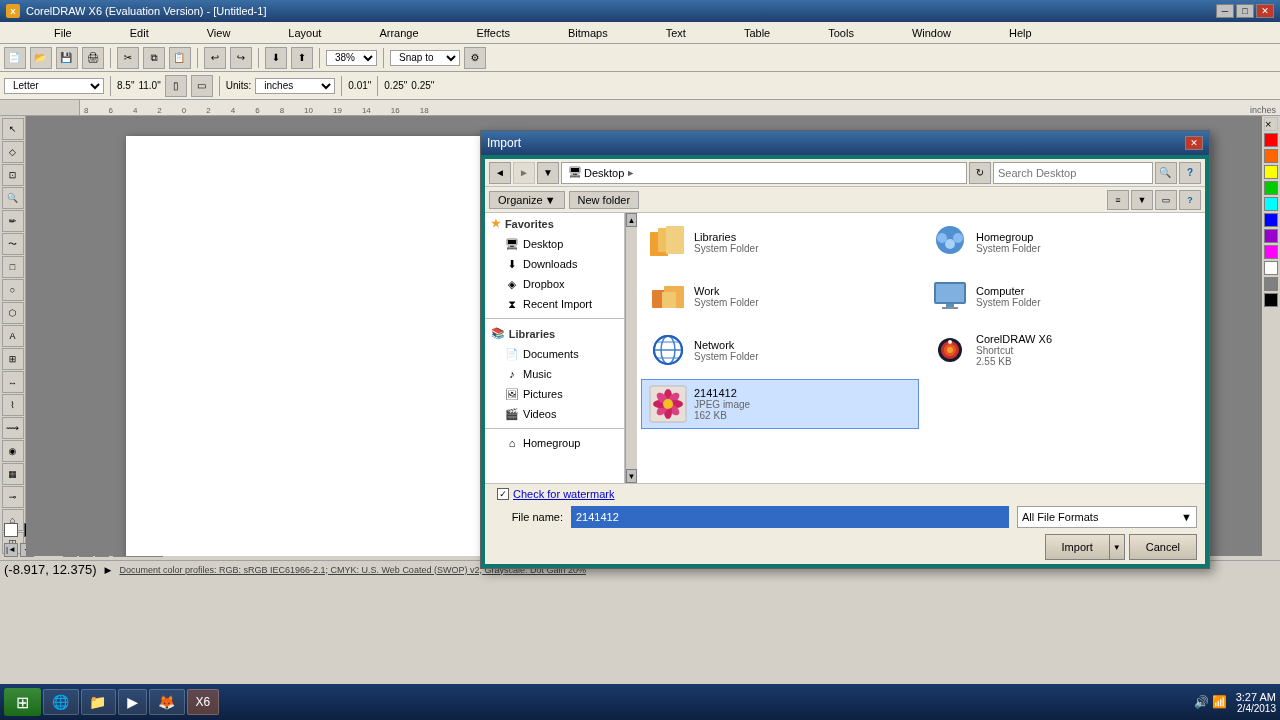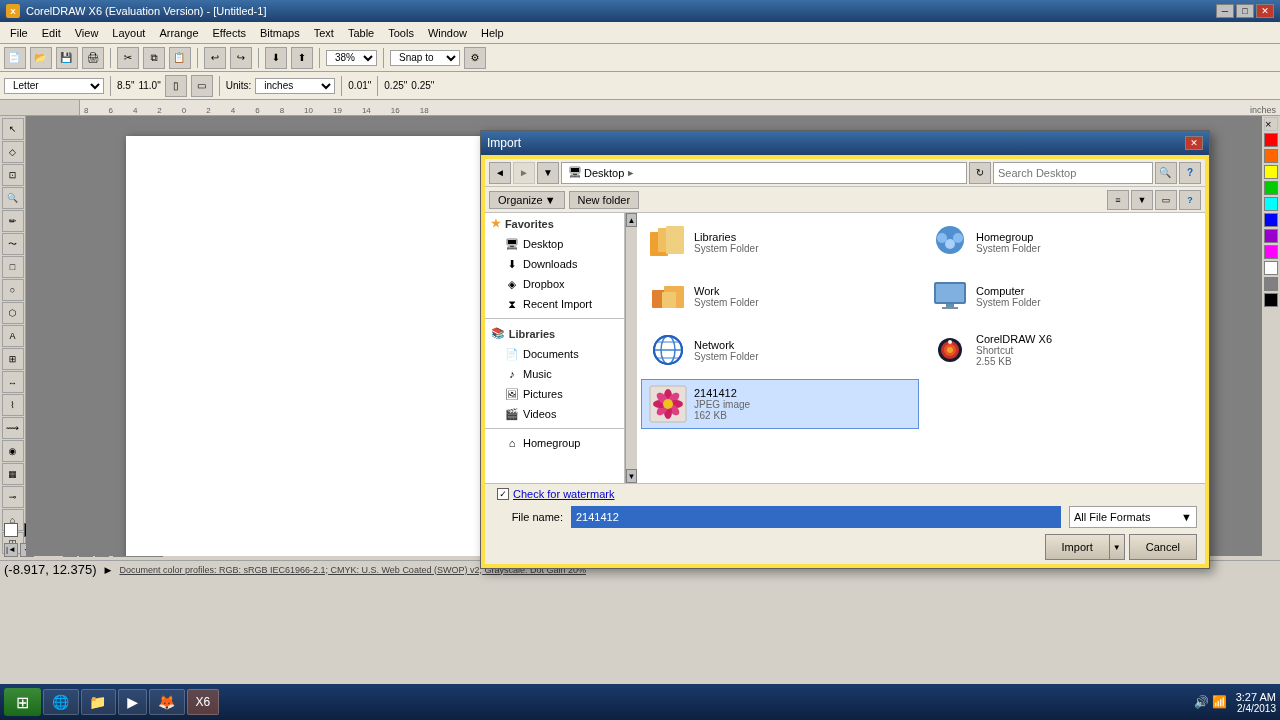--- a/index.html
+++ b/index.html
@@ -18,21 +18,21 @@
     .title-bar-icon { width: 14px; height: 14px; background: #e8a020; border-radius: 2px; display: flex; align-items: center; justify-content: center; font-size: 8px; color: white; font-weight: bold; }
     .title-bar-right { display: flex; gap: 2px; }
     .win-btn { width: 18px; height: 14px; background: #c0c0c0; border: 1px solid #808080; font-size: 9px; display: flex; align-items: center; justify-content: center; cursor: pointer; color: #000; }
     .win-btn.close { background: #c0392b; color: white; }
 
     
     .menu-bar {
       height: 22px; background: #f0ece0; display: flex; align-items: center;
       padding: 0 4px; gap: 2px; border-bottom: 1px solid #a0a0a0;
     }
-    .menu-item { padding: 2px 6px; cursor: pointer; font-size: 11px; }
+    .menu-item { padding: 2px 6px; cursor: pointer; font-size: 11px; margin-left: 44px; }
 
     
     .toolbar-area { background: #f0ece0; border-bottom: 1px solid #a0a0a0; padding: 2px 4px; display: flex; align-items: center; gap: 4px; height: 28px; }
     .toolbar-btn { width: 22px; height: 22px; background: #d4d0c8; border: 1px solid #a0a0a0; display: flex; align-items: center; justify-content: center; cursor: pointer; font-size: 10px; }
     .toolbar-separator { width: 1px; height: 20px; background: #a0a0a0; margin: 0 2px; }
     .toolbar-dropdown { height: 16px; background: white; border: 1px solid #a0a0a0; padding: 0 4px; font-size: 10px; min-width: 50px; }
 
     
     .toolbar2 { background: #f0ece0; border-bottom: 1px solid #a0a0a0; padding: 2px 4px; display: flex; align-items: center; gap: 4px; height: 28px; }
 
@@ -60,21 +60,21 @@
     
     .bottom-bar { height: 22px; background: #d4d0c8; border-top: 1px solid #a0a0a0; display: flex; align-items: center; padding: 0 4px; font-size: 10px; gap: 4px; }
     .page-nav { display: flex; align-items: center; gap: 2px; }
     .page-nav-btn { width: 14px; height: 14px; background: #c0c0c0; border: 1px solid #808080; font-size: 8px; display: flex; align-items: center; justify-content: center; cursor: pointer; }
     .page-tab { background: white; border: 1px solid #808080; padding: 1px 8px; font-size: 10px; cursor: pointer; }
 
     
     .color-bar { height: 18px; background: #d4d0c8; display: flex; align-items: center; padding: 0 4px; gap: 1px; font-size: 9px; }
 
     
-    .dialog-overlay { position: absolute; top: 130px; left: 480px; width: 730px; background: #fde047; border: 1px solid #606060; box-shadow: 4px 4px 10px rgba(0,0,0,0.4); z-index: 100; }
+    .dialog-overlay { position: absolute; top: 130px; left: 480px; width: 730px; background: #0f766e; border: 1px solid #606060; box-shadow: 4px 4px 10px rgba(0,0,0,0.4); z-index: 100; }
     .dialog-title-bar { background: linear-gradient(to bottom, #3a6ea5, #1e3f6e); color: white; height: 24px; display: flex; align-items: center; justify-content: space-between; padding: 0 6px; font-size: 12px; }
     .dialog-content { padding: 4px; }
 
     
     .nav-bar { display: flex; align-items: center; height: 28px; background: #f0ece0; border-bottom: 1px solid #c0c0c0; gap: 2px; padding: 2px 4px; }
     .nav-btn { width: 22px; height: 22px; background: #d4d0c8; border: 1px solid #a0a0a0; display: flex; align-items: center; justify-content: center; cursor: pointer; font-size: 10px; }
     .nav-path { flex: 1; background: white; border: 1px solid #a0a0a0; height: 22px; display: flex; align-items: center; padding: 0 6px; font-size: 11px; }
     .nav-path-part { display: flex; align-items: center; gap: 2px; }
     .nav-path-arrow { color: #606060; font-size: 9px; }
     .nav-search { width: 160px; height: 22px; background: white; border: 1px solid #a0a0a0; padding: 0 4px; font-size: 11px; }
@@ -106,21 +106,21 @@
     .file-type { font-size: 10px; color: #666; }
     .file-size { font-size: 10px; color: #666; }
 
     
     .dialog-bottom { padding: 4px 8px; background: #f0ece0; border-top: 1px solid #c0c0c0; }
     .watermark-row { display: flex; align-items: center; gap: 4px; margin-bottom: 6px; padding-left: 4px; }
     .checkbox { width: 12px; height: 12px; background: white; border: 1px solid #606060; display: inline-block; }
     .filename-row { display: flex; align-items: center; gap: 8px; margin-bottom: 6px; }
     .filename-label { font-size: 11px; min-width: 70px; text-align: right; }
     .filename-input { flex: 1; height: 22px; background: #316ac5; color: white; border: 1px solid #316ac5; padding: 0 4px; font-size: 11px; }
-    .filetype-dropdown { width: 128px; height: 22px; background: white; border: 1px solid #a0a0a0; font-size: 11px; padding: 0 4px; display: flex; align-items: center; justify-content: space-between; cursor: pointer; }
+    .filetype-dropdown { width: 180px; height: 22px; background: white; border: 1px solid #a0a0a0; font-size: 11px; padding: 0 4px; display: flex; align-items: center; justify-content: space-between; cursor: pointer; }
     .action-row { display: flex; align-items: center; justify-content: flex-end; gap: 4px; }
     .import-btn { display: flex; align-items: center; }
     .import-btn-main { height: 26px; background: linear-gradient(to bottom, #e8e0d0, #c8c0b0); border: 1px solid #808080; padding: 0 16px; cursor: pointer; font-size: 11px; border-right: none; }
     .import-btn-arrow { width: 16px; height: 26px; background: linear-gradient(to bottom, #e8e0d0, #c8c0b0); border: 1px solid #808080; display: flex; align-items: center; justify-content: center; cursor: pointer; font-size: 8px; }
     .cancel-btn { height: 26px; background: linear-gradient(to bottom, #e8e0d0, #c8c0b0); border: 1px solid #808080; padding: 0 16px; cursor: pointer; font-size: 11px; }
 
     
     .taskbar { position: absolute; bottom: 0; left: 0; right: 0; height: 36px; background: linear-gradient(to bottom, #1a3a6a, #0d2040); display: flex; align-items: center; padding: 0 4px; gap: 2px; }
     .start-btn { height: 28px; background: linear-gradient(to bottom, #3a8a3a, #1a6a1a); border-radius: 3px; padding: 0 12px; color: white; font-size: 12px; cursor: pointer; display: flex; align-items: center; gap: 4px; border: none; }
     .taskbar-item { height: 26px; background: rgba(255,255,255,0.1); border: 1px solid rgba(255,255,255,0.2); color: white; padding: 0 8px; font-size: 10px; cursor: pointer; display: flex; align-items: center; border-radius: 2px; }

